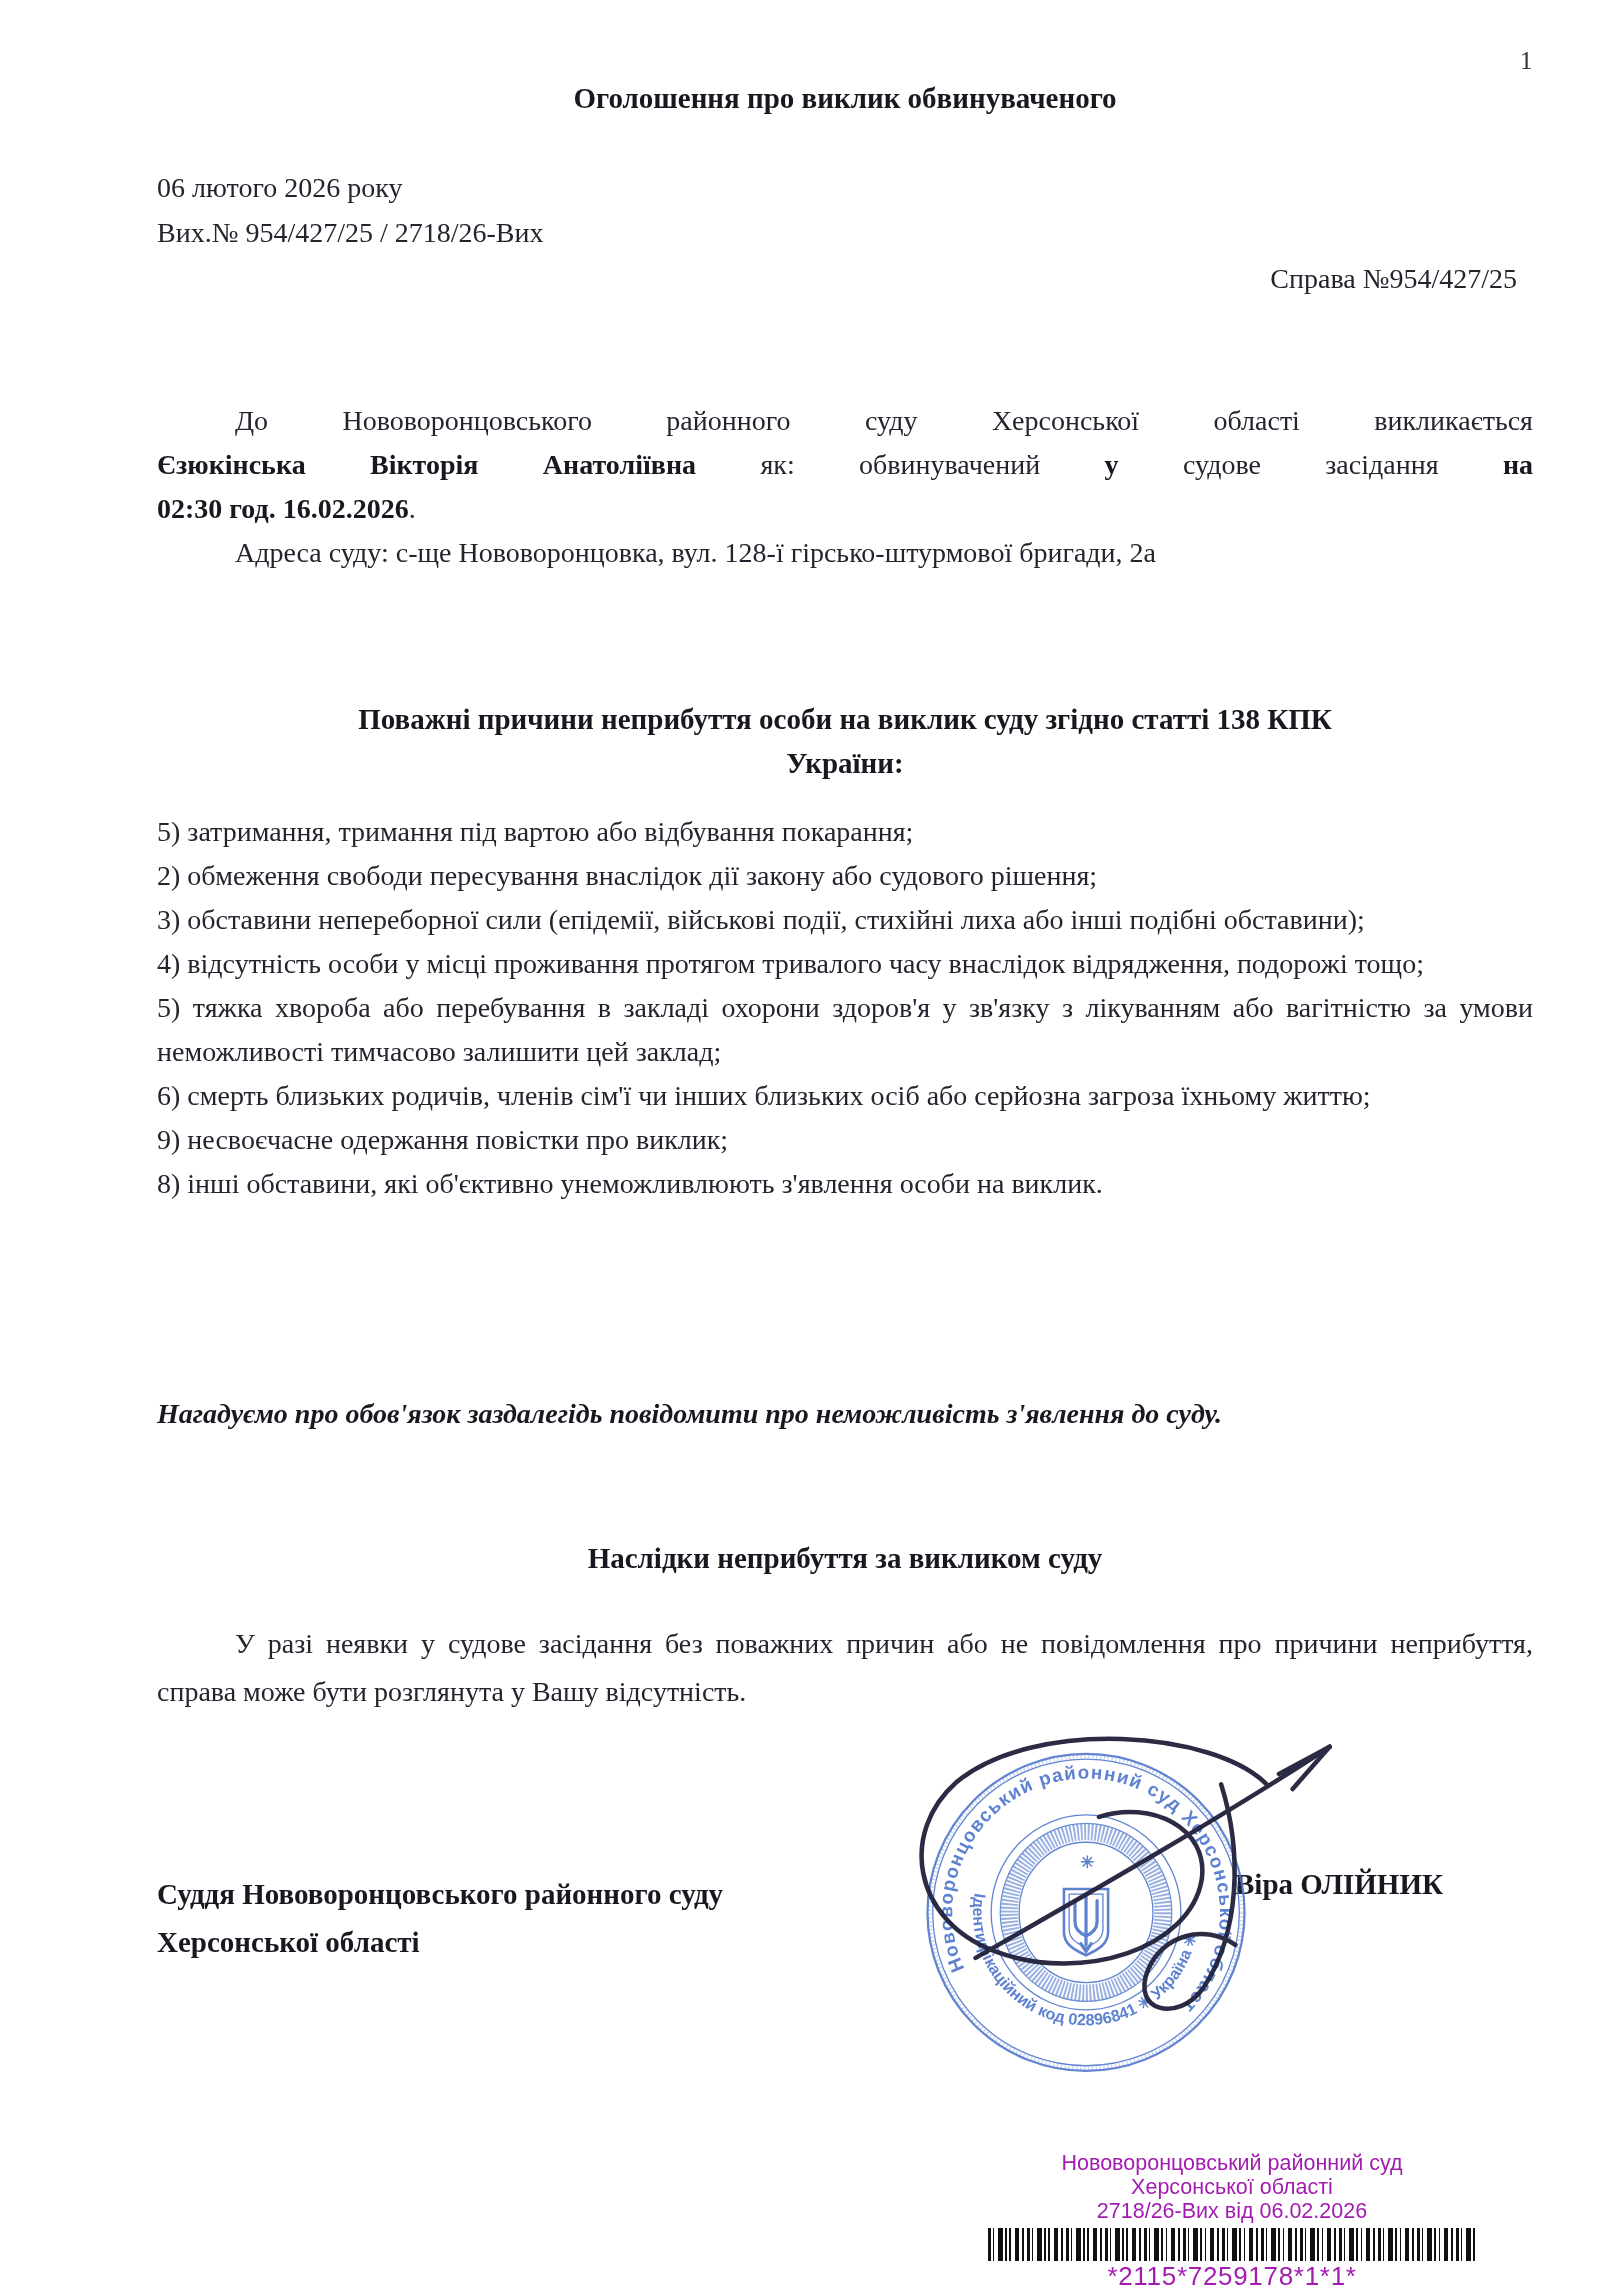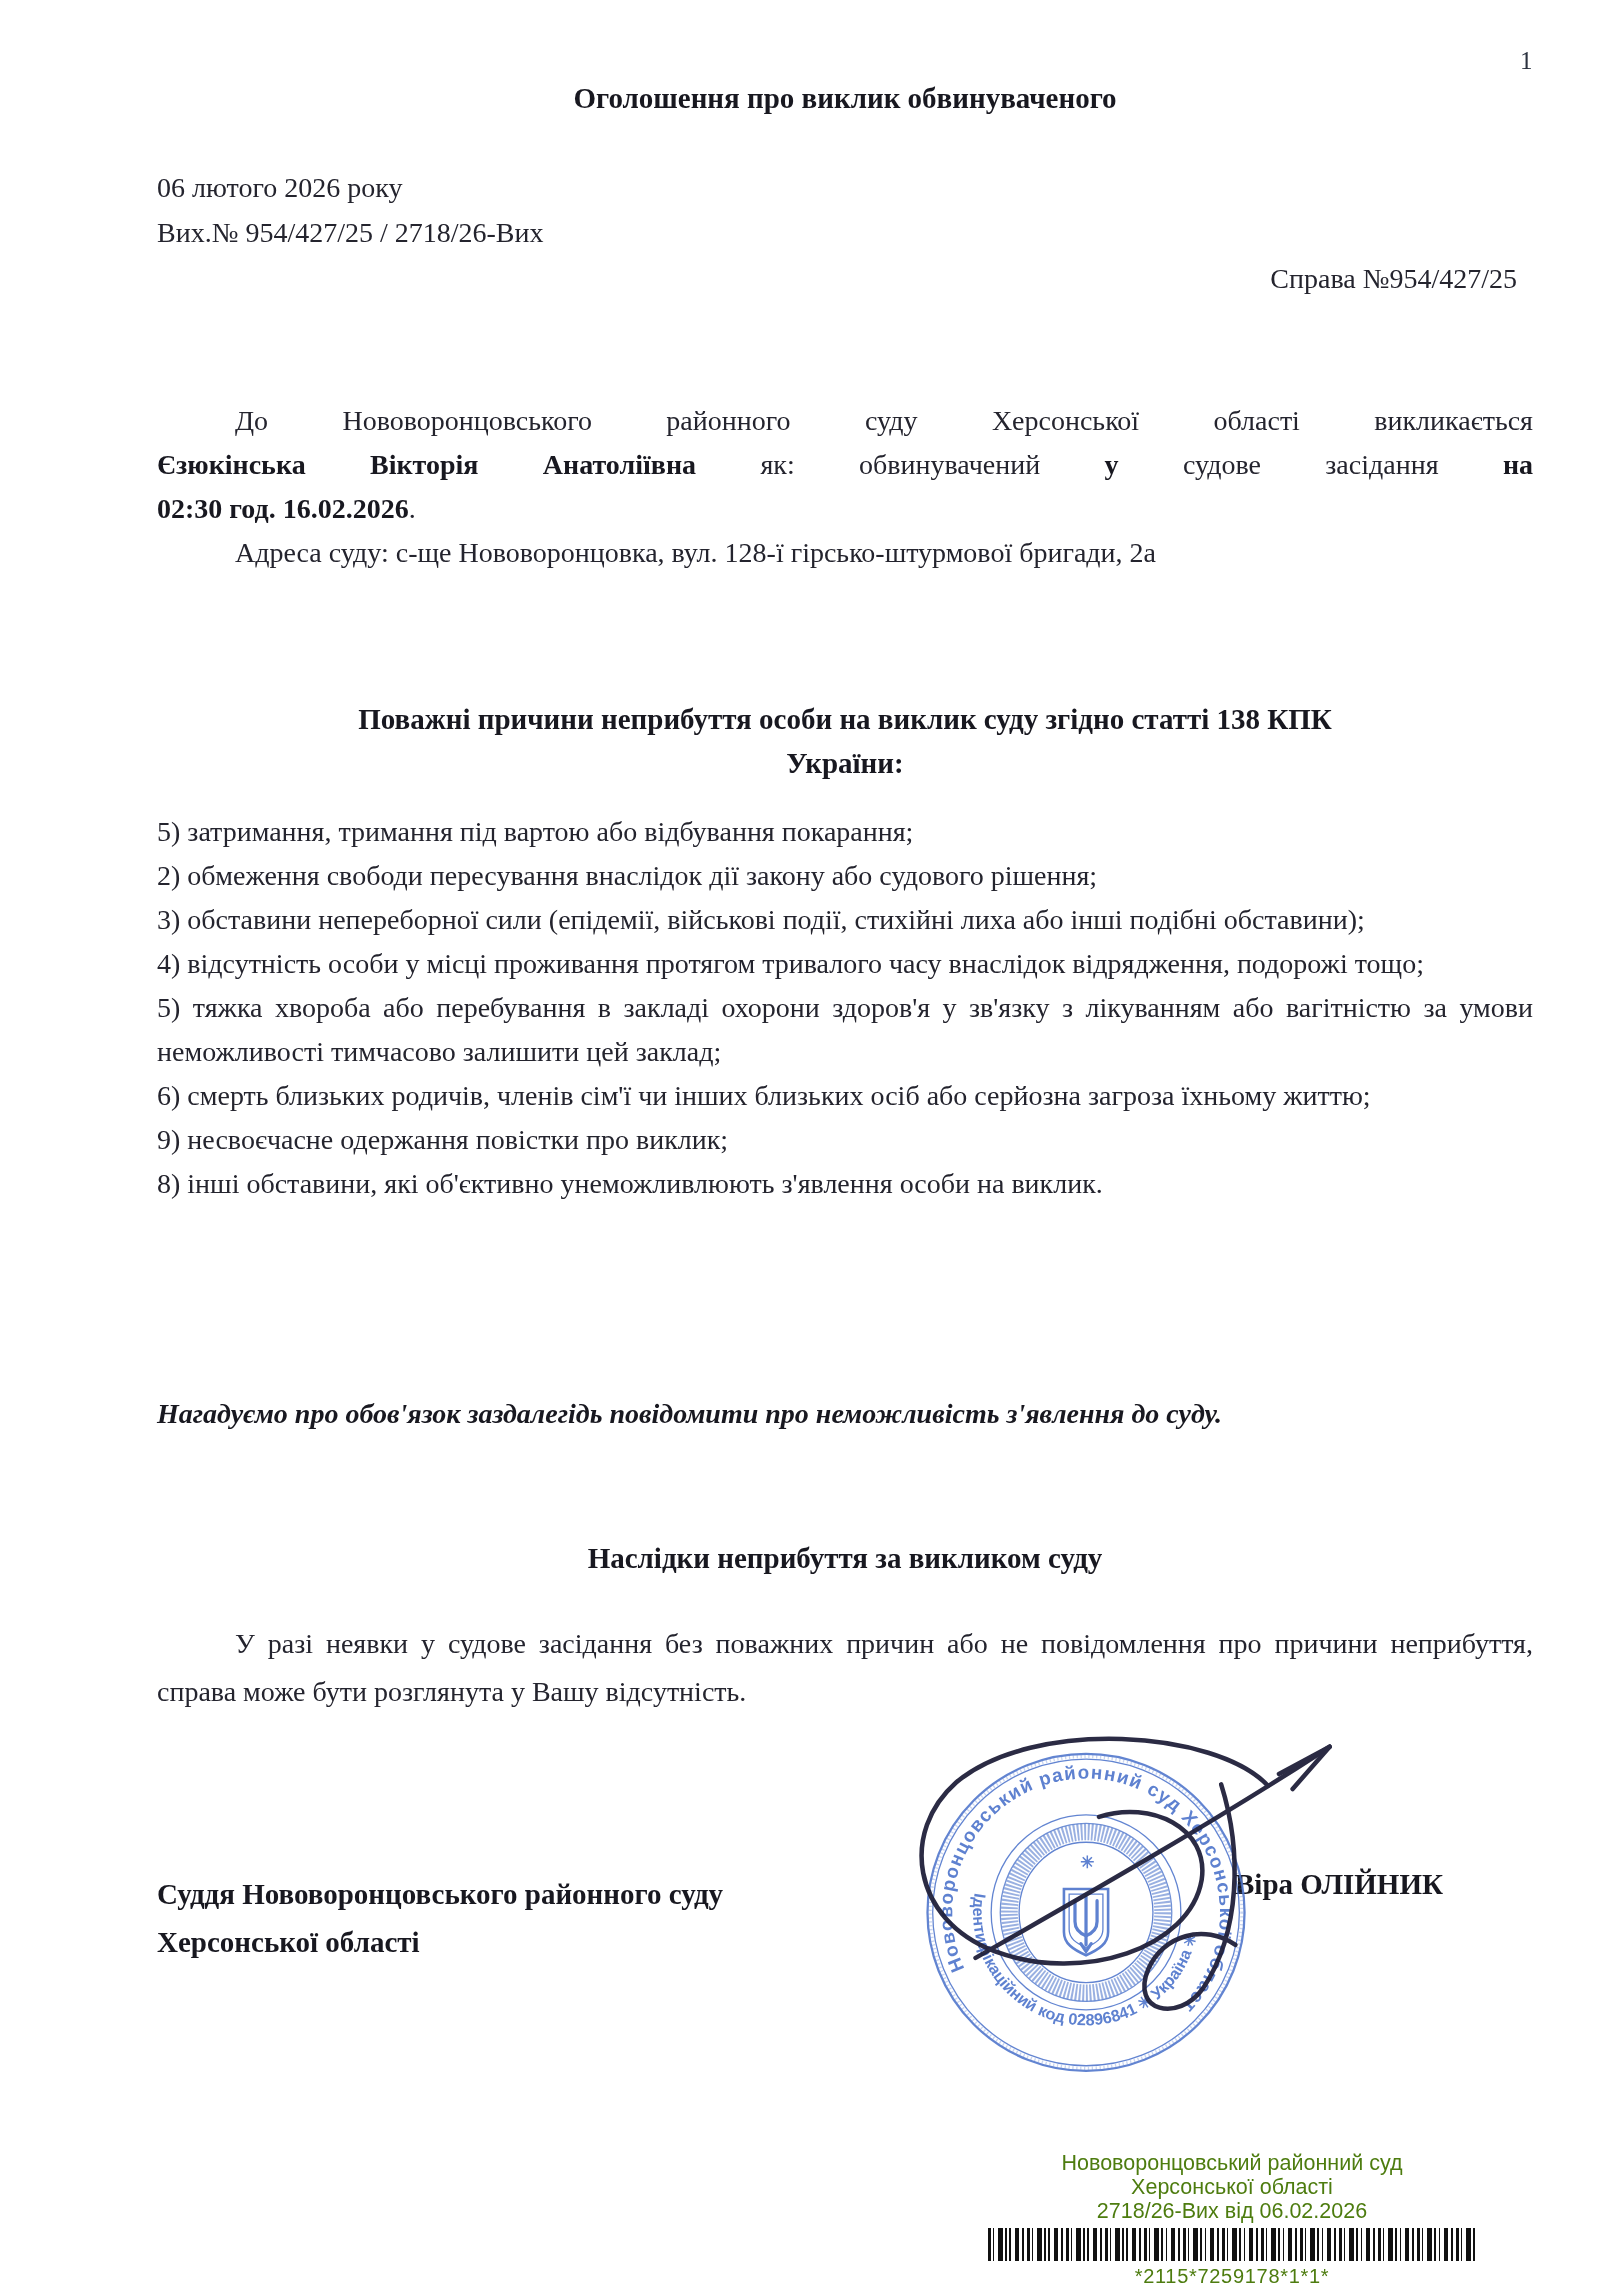--- a/index.html
+++ b/index.html
@@ -35,35 +35,35 @@
   .cons-text{left:157px;top:1620px;width:1376px;font-size:28px;line-height:48px;text-indent:78px;}
 
   .judge-title{left:157px;top:1870px;width:637px;font-size:29px;line-height:48px;}
   .judge-name{left:1235px;top:1868px;width:293px;font-size:29px;}
 
   .stamp-wrap{left:904px;top:1724px;width:455px;height:408px;}
 
   .footer{
     left:972px;top:2151px;width:520px;
     font-family:"Liberation Sans", sans-serif;
-    font-size:21.5px;line-height:24px;color:#4d7c0f;
+    font-size:21.5px;line-height:24px;color:#a21caf;
     text-align:center;
   }
   .barcode{
     width:489px;height:32.5px;margin:5.2px auto 1.3px auto;
     background-image:repeating-linear-gradient(90deg,
       #111 0px,#111 2.6px,#fff 2.6px,#fff 4.6px,
       #111 4.6px,#111 5.9px,#fff 5.9px,#fff 10.4px,
       #111 10.4px,#111 15px,#fff 15px,#fff 17px,
       #111 17px,#111 19px,#fff 19px,#fff 21.5px,
       #111 21.5px,#111 23px,#fff 23px,#fff 27px,
       #111 27px,#111 31px,#fff 31px,#fff 34px,
       #111 34px,#111 36px,#fff 36px,#fff 39px);
   }
-  .barcode-text{font-size:20px;letter-spacing:0.7px;line-height:29px;}
+  .barcode-text{font-size:26px;letter-spacing:0.7px;line-height:29px;}
 
   .stamp-text{font-family:"Liberation Sans", sans-serif;font-weight:bold;}
 </style>
 </head>
 <body>
 
 <div class="page">
 
   <div class="abs page-number">1</div>
 

